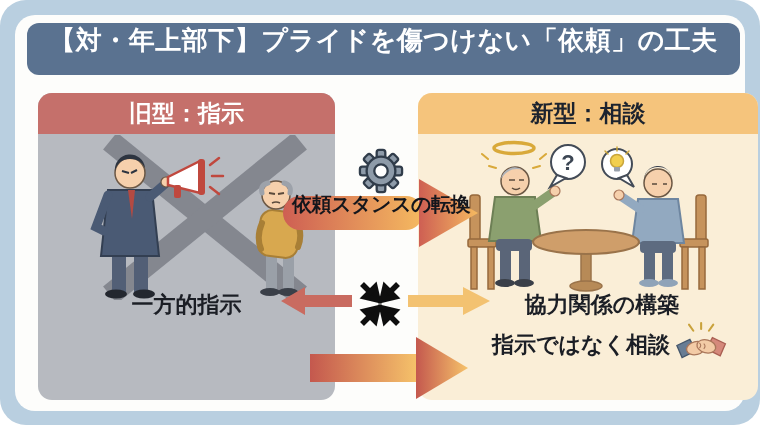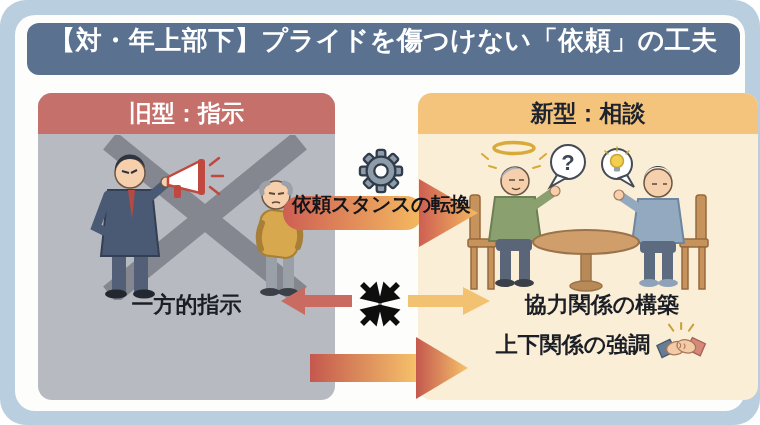--- a/index.html
+++ b/index.html
@@ -179,21 +179,21 @@
         <g>
           <circle cx="177" cy="26" r="6.5" fill="#f2cf4e" stroke="#c9a53a" stroke-width="1.5"></circle>
           <rect x="174" y="32" width="6" height="4.5" rx="1" fill="#98a0ab"></rect>
           <path d="M168,19 l-3,-3 M186,19 l3,-3 M177,16 l0,-4" stroke="#c9a53a" stroke-width="1.5" stroke-linecap="round"></path>
         </g>
       </g>
     </svg>
 
     <div class="points points-new abs">
       <div class="pt-line">協力関係の構築</div>
-      <div class="pt-line"><span>上下関係の強調</span><svg class="hs" width="52" height="44" viewBox="0 0 60 44">
+      <div class="pt-line"><span>指示ではなく相談</span><svg class="hs" width="52" height="44" viewBox="0 0 60 44">
             <use href="#handshake"></use>
           </svg></div>
     </div>
   </div>
 
   <svg class="abs" style="left:358px;top:146px" width="46" height="50" viewBox="0 0 48 50">
     <g transform="translate(24,25)">
       <g fill="#8e9ba9" stroke="#303c4a" stroke-width="2.4">
         <rect x="-4.5" y="-22" width="9" height="44" rx="2.5"></rect>
         <rect x="-4.5" y="-22" width="9" height="44" rx="2.5" transform="rotate(45)"></rect>

